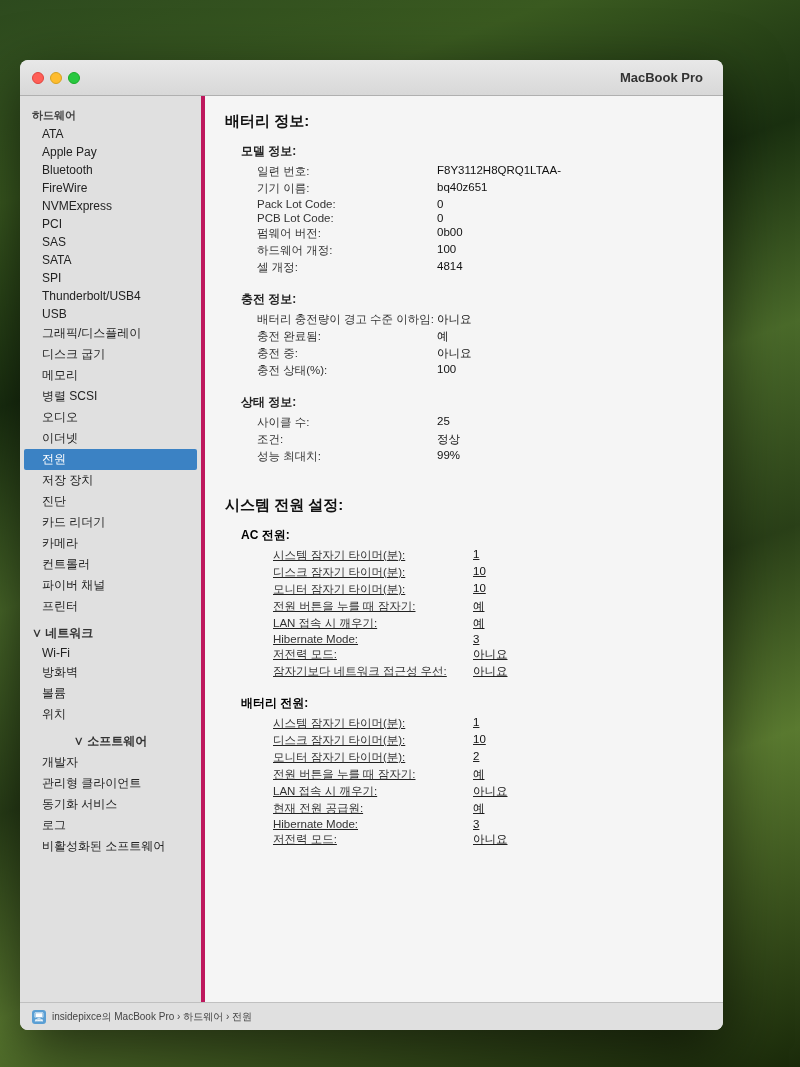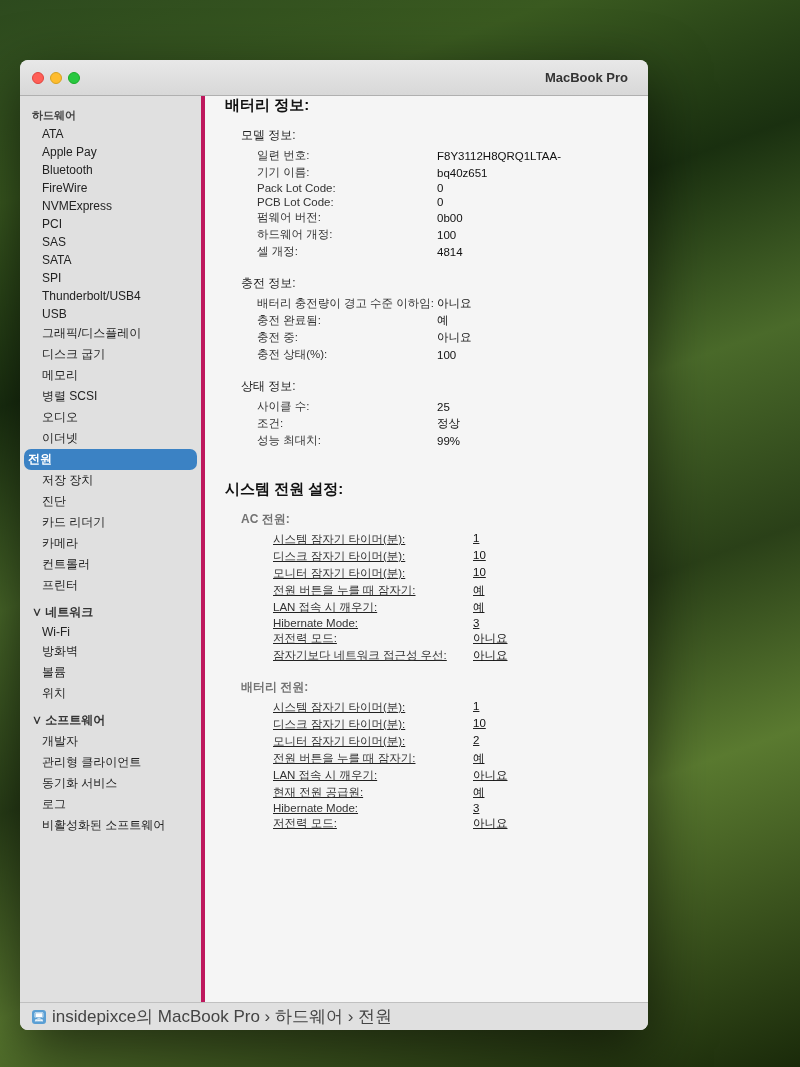--- a/index.html
+++ b/index.html
@@ -28,21 +28,21 @@
         #1a2a0a 100%
       );
       z-index: 0;
     }
 
     
     .window {
       position: absolute;
       top: 60px;
       left: 20px;
-      width: 628px;
+      width: 703px;
       height: 970px;
       background: #ececec;
       border-radius: 8px;
       box-shadow: 0 20px 60px rgba(0,0,0,0.6);
       display: flex;
       flex-direction: column;
       z-index: 10;
       overflow: hidden;
     }
 
@@ -104,78 +104,76 @@
     .sidebar-item {
       font-size: 12px;
       color: #222;
       padding: 2px 12px 2px 22px;
       cursor: pointer;
       white-space: nowrap;
     }
     .sidebar-item.active {
       background: #3b82c4;
       color: #fff;
-      border-radius: 7px;
+      border-radius: 2px;
       margin: 0 4px;
-      padding-left: 4px;
-      font-weight: bold;
+      padding-left: 18px;
     }
     .sidebar-item.section-header {
       font-weight: 600;
       padding-left: 12px;
       color: #333;
       margin-top: 4px;
     }
 
     
     .main-content {
       flex: 1;
       background: #f5f5f5;
       overflow-y: auto;
-      padding: 0 20px;
+      padding: 16px 20px;
     }
 
     .section-title {
       font-size: 15px;
       font-weight: 700;
       color: #111;
       margin-bottom: 12px;
     }
 
     .info-section {
       margin-bottom: 16px;
     }
     .info-section-title {
       font-size: 12px;
-      font-weight: 400;
+      font-weight: 700;
       color: #222;
       margin-bottom: 4px;
       margin-left: 16px;
     }
     .info-row {
       display: flex;
       font-size: 11.5px;
       color: #222;
       margin-bottom: 2px;
       padding-left: 32px;
-      align-items: center;
     }
     .info-label {
       min-width: 180px;
       color: #333;
     }
     .info-value {
       color: #111;
       flex: 1;
     }
 
     .sub-section-title {
       font-size: 12px;
       font-weight: 600;
-      color: #737373;
+      color: #000000;
       margin-bottom: 4px;
       margin-top: 8px;
       padding-left: 16px;
     }
 
     .ac-row {
       display: flex;
       font-size: 11.5px;
       color: #222;
       margin-bottom: 2px;
@@ -207,21 +205,21 @@
       border-radius: 3px;
       margin-right: 6px;
       display: flex;
       align-items: center;
       justify-content: center;
       font-size: 9px;
       color: white;
       flex-shrink: 0;
     }
     .breadcrumb-text {
-      font-size: 17px;
+      font-size: 10px;
       color: #444;
     }
   </style>
 </head>
 <body>
 
 <div class="bg-forest"></div>
 
 <div class="window">
 
@@ -256,27 +254,28 @@
           <div class="sidebar-item">메모리</div>
           <div class="sidebar-item">병렬 SCSI</div>
           <div class="sidebar-item">오디오</div>
           <div class="sidebar-item">이더넷</div>
           <div class="sidebar-item active">전원</div>
           <div class="sidebar-item">저장 장치</div>
           <div class="sidebar-item">진단</div>
           <div class="sidebar-item">카드 리더기</div>
           <div class="sidebar-item">카메라</div>
           <div class="sidebar-item">컨트롤러</div>
+          <div class="sidebar-item">파이버 채널</div>
           <div class="sidebar-item">프린터</div>
           <div class="sidebar-item section-header" style="margin-top: 6px;">∨ 네트워크</div>
           <div class="sidebar-item">Wi-Fi</div>
           <div class="sidebar-item">방화벽</div>
           <div class="sidebar-item">볼륨</div>
           <div class="sidebar-item">위치</div>
-          <div class="sidebar-item section-header" style="margin-top: 6px;">∨ 소프트웨어</div>
+          <div class="sidebar-item section-header" style="margin-top: 6px; text-align: center;">∨ 소프트웨어</div>
           <div class="sidebar-item">개발자</div>
           <div class="sidebar-item">관리형 클라이언트</div>
           <div class="sidebar-item">동기화 서비스</div>
           <div class="sidebar-item">로그</div>
           <div class="sidebar-item">비활성화된 소프트웨어</div>
         </div>
     </div>
 
     <div class="main-content">
 

